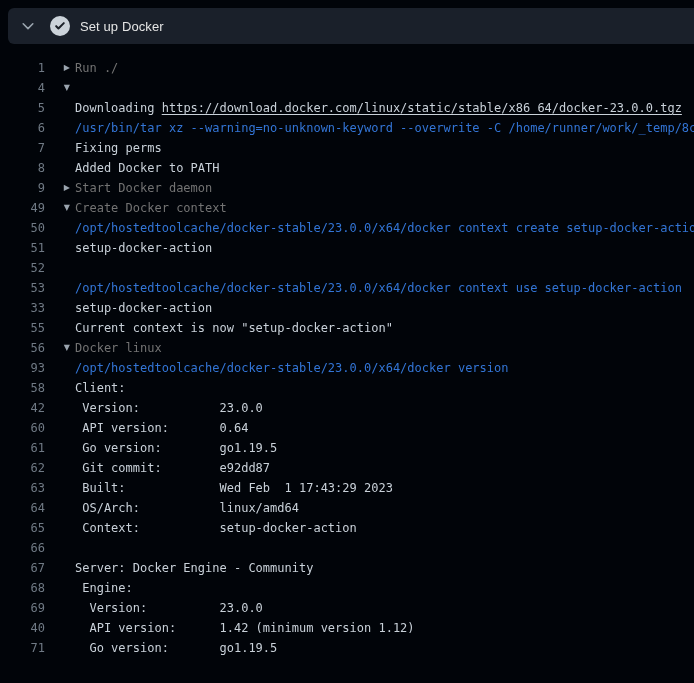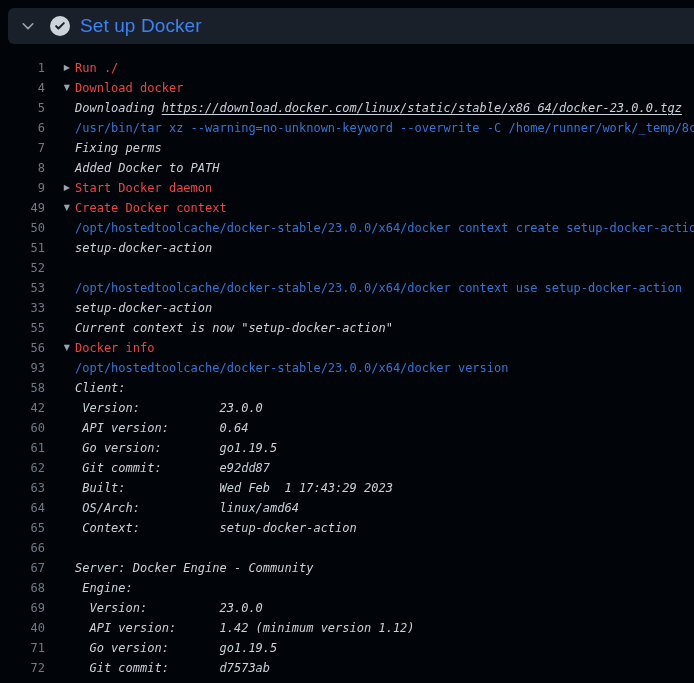--- a/index.html
+++ b/index.html
@@ -17,22 +17,22 @@
     background: #1a202a;
     border-radius: 6px 0 0 6px;
     display: flex; align-items: center;
     cursor: pointer;
   }
   .chev { width: 16px; height: 16px; margin-left: 12px; flex: none; display:block; }
   .status { width: 20px; height: 20px; margin-left: 14px; flex: none; display:block; }
   .step-title {
     margin-left: 10px;
     font-family: "Liberation Sans", "DejaVu Sans", sans-serif;
-    font-size: 19px; font-weight: 500;
-    color: #3b82f6;
+    font-size: 13px; font-weight: 500;
+    color: #e5e5e5;
     letter-spacing: .1px;
     text-align: center;
   }
   
   .log {
     position: absolute; left: 0; top: 44px; right: 0; bottom: 0;
     padding-top: 14px;
     overflow: hidden;
   }
   .log-line {
@@ -48,23 +48,23 @@
     cursor: pointer;
   }
   .arrow {
     flex: none; width: 30px;
     text-align: right; padding-right: 5px;
     font-family: "DejaVu Sans", sans-serif;
     font-size: 8px;
     color: #9aa4ae;
   }
   .content { flex: none; white-space: pre; }
-  .content.text  { color: #c9d1d9; font-style: italic; }
+  .content.text  { color: #c9d1d9; }
   .content.empty { color: #c9d1d9; }
-  .content.group { color: #ef4444; cursor: pointer; }
+  .content.group { color: #737373; cursor: pointer; }
   .content.command { color: #3375d6; }
   .log-link {
     color: #c9d1d9;
     text-decoration: underline;
     text-underline-offset: 2px;
     cursor: pointer;
   }
   .group-row { cursor: pointer; }
 </style>
 </head>
@@ -76,43 +76,42 @@
   </svg>
   <svg class="status" viewBox="0 0 16 16">
     <circle cx="8" cy="8" r="8" fill="#ccd3da"></circle>
     <path d="M11.6 5.1 a.78.78 0 0 1 0 1.1 L7.3 10.5 a.78.78 0 0 1-1.1 0 L4.4 8.7 a.78.78 0 1 1 1.1-1.1 L6.75 8.85 L10.5 5.1 a.78.78 0 0 1 1.1 0 Z" fill="#1b2028"></path>
   </svg>
   <span class="step-title">Set up Docker</span>
 </div>
 
 <div class="log">
     <div class="log-line group-row"><span class="ln">1</span><span class="arrow">▶</span><span class="content group">Run ./</span></div>
-    <div class="log-line group-row"><span class="ln">4</span><span class="arrow">▼</span><span class="content group">Download docker</span></div>
+    <div class="log-line group-row"><span class="ln">4</span><span class="arrow">▼</span></div>
     <div class="log-line"><span class="ln">5</span><span class="arrow"></span><span class="content text"><span>Downloading </span><span class="log-link">https://download.docker.com/linux/static/stable/x86_64/docker-23.0.0.tgz</span></span></div>
     <div class="log-line"><span class="ln">6</span><span class="arrow"></span><span class="content command">/usr/bin/tar xz --warning=no-unknown-keyword --overwrite -C /home/runner/work/_temp/8c91</span></div>
     <div class="log-line"><span class="ln">7</span><span class="arrow"></span><span class="content text">Fixing perms</span></div>
     <div class="log-line"><span class="ln">8</span><span class="arrow"></span><span class="content text">Added Docker to PATH</span></div>
     <div class="log-line group-row"><span class="ln">9</span><span class="arrow">▶</span><span class="content group">Start Docker daemon</span></div>
     <div class="log-line group-row"><span class="ln">49</span><span class="arrow">▼</span><span class="content group">Create Docker context</span></div>
     <div class="log-line"><span class="ln">50</span><span class="arrow"></span><span class="content command">/opt/hostedtoolcache/docker-stable/23.0.0/x64/docker context create setup-docker-action</span></div>
     <div class="log-line"><span class="ln">51</span><span class="arrow"></span><span class="content text">setup-docker-action</span></div>
     <div class="log-line"><span class="ln">52</span><span class="arrow"></span></div>
     <div class="log-line"><span class="ln">53</span><span class="arrow"></span><span class="content command">/opt/hostedtoolcache/docker-stable/23.0.0/x64/docker context use setup-docker-action</span></div>
     <div class="log-line"><span class="ln">33</span><span class="arrow"></span><span class="content text">setup-docker-action</span></div>
     <div class="log-line"><span class="ln">55</span><span class="arrow"></span><span class="content text">Current context is now "setup-docker-action"</span></div>
-    <div class="log-line group-row"><span class="ln">56</span><span class="arrow">▼</span><span class="content group">Docker info</span></div>
+    <div class="log-line group-row"><span class="ln">56</span><span class="arrow">▼</span><span class="content group">Docker linux</span></div>
     <div class="log-line"><span class="ln">93</span><span class="arrow"></span><span class="content command">/opt/hostedtoolcache/docker-stable/23.0.0/x64/docker version</span></div>
     <div class="log-line"><span class="ln">58</span><span class="arrow"></span><span class="content text">Client:</span></div>
     <div class="log-line"><span class="ln">42</span><span class="arrow"></span><span class="content text"> Version:           23.0.0</span></div>
     <div class="log-line"><span class="ln">60</span><span class="arrow"></span><span class="content text"> API version:       0.64</span></div>
     <div class="log-line"><span class="ln">61</span><span class="arrow"></span><span class="content text"> Go version:        go1.19.5</span></div>
     <div class="log-line"><span class="ln">62</span><span class="arrow"></span><span class="content text"> Git commit:        e92dd87</span></div>
     <div class="log-line"><span class="ln">63</span><span class="arrow"></span><span class="content text"> Built:             Wed Feb  1 17:43:29 2023</span></div>
     <div class="log-line"><span class="ln">64</span><span class="arrow"></span><span class="content text"> OS/Arch:           linux/amd64</span></div>
     <div class="log-line"><span class="ln">65</span><span class="arrow"></span><span class="content text"> Context:           setup-docker-action</span></div>
     <div class="log-line"><span class="ln">66</span><span class="arrow"></span><span class="content empty"></span></div>
     <div class="log-line"><span class="ln">67</span><span class="arrow"></span><span class="content text">Server: Docker Engine - Community</span></div>
     <div class="log-line"><span class="ln">68</span><span class="arrow"></span><span class="content text"> Engine:</span></div>
     <div class="log-line"><span class="ln">69</span><span class="arrow"></span><span class="content text">  Version:          23.0.0</span></div>
     <div class="log-line"><span class="ln">40</span><span class="arrow"></span><span class="content text">  API version:      1.42 (minimum version 1.12)</span></div>
     <div class="log-line"><span class="ln">71</span><span class="arrow"></span><span class="content text">  Go version:       go1.19.5</span></div>
-    <div class="log-line"><span class="ln">72</span><span class="arrow"></span><span class="content text">  Git commit:       d7573ab</span></div>
   </div>
 
 </body></html>

